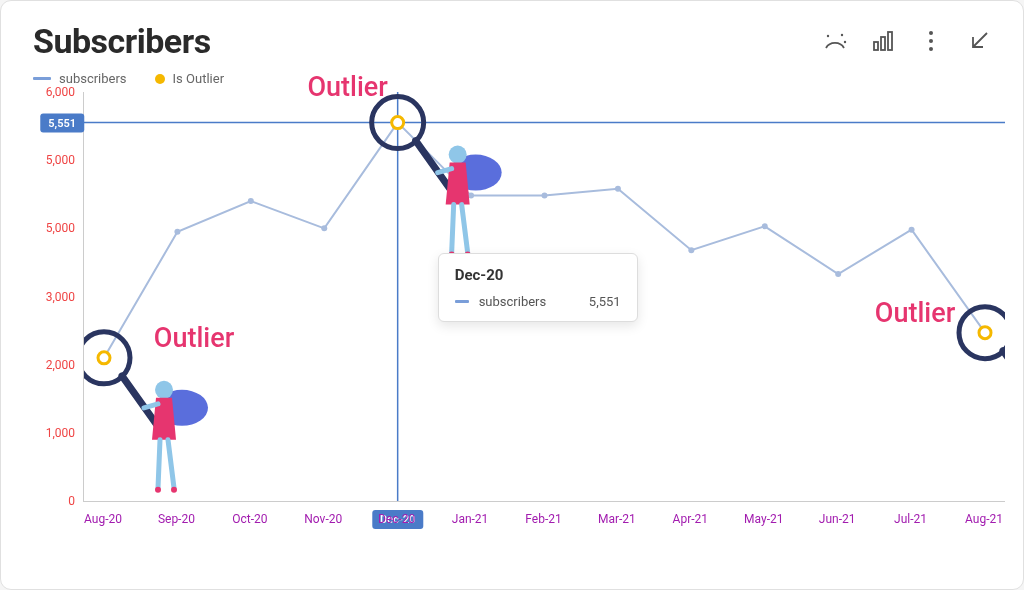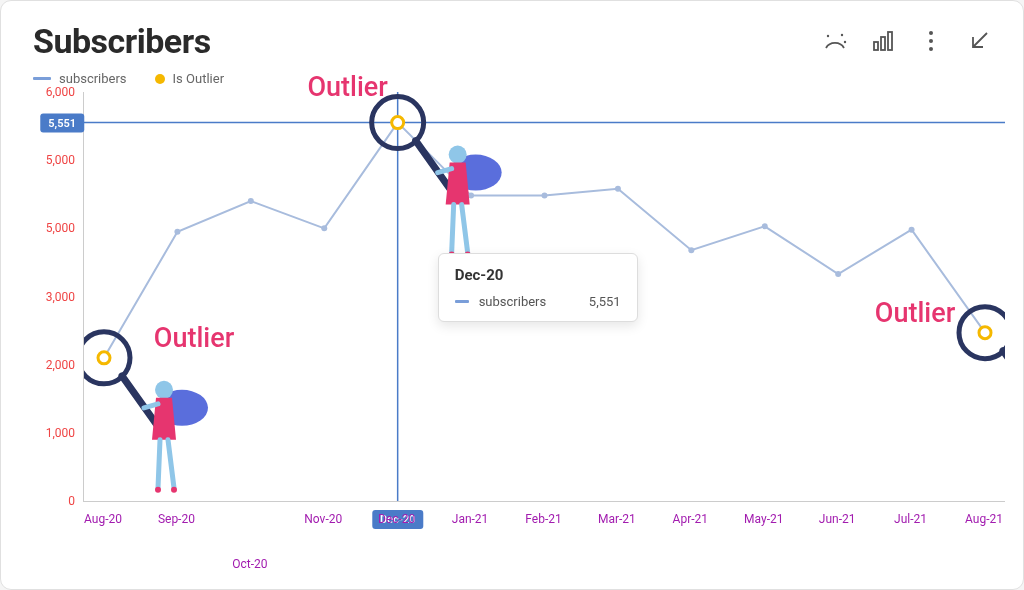--- a/index.html
+++ b/index.html
@@ -153,21 +153,21 @@
         <div class="tooltip-row">
           <span class="tooltip-line"></span>
           <span class="tooltip-label">subscribers</span>
           <span class="tooltip-val">5,551</span>
         </div>
       </div>
     <div class="outlier-label" style="left: 110px; top: 245.85px;">Outlier</div><div class="outlier-label" style="left: 263.667px; top: -5.39317px;">Outlier</div><div class="outlier-label" style="left: 831px; top: 220.628px;">Outlier</div></div>
     <div class="x-axis" id="x-axis">
         <div class="x-tick" style="left: 20px;">Aug-20</div>
         <div class="x-tick" style="left: 93.4167px;">Sep-20</div>
-        <div class="x-tick" style="left: 166.833px; margin-top: 45px;">Oct-20</div>
+        <div class="x-tick" style="left: 166.833px;">Oct-20</div>
         <div class="x-tick" style="left: 240.25px;">Nov-20</div>
         <div class="x-tick" style="left: 313.667px;">Dec-20</div>
         <div class="x-tick" style="left: 387.083px;">Jan-21</div>
         <div class="x-tick" style="left: 460.5px;">Feb-21</div>
         <div class="x-tick" style="left: 533.917px;">Mar-21</div>
         <div class="x-tick" style="left: 607.333px;">Apr-21</div>
         <div class="x-tick" style="left: 680.75px;">May-21</div>
         <div class="x-tick" style="left: 754.167px;">Jun-21</div>
         <div class="x-tick" style="left: 827.583px;">Jul-21</div>
         <div class="x-tick" style="left: 901px;">Aug-21</div>

